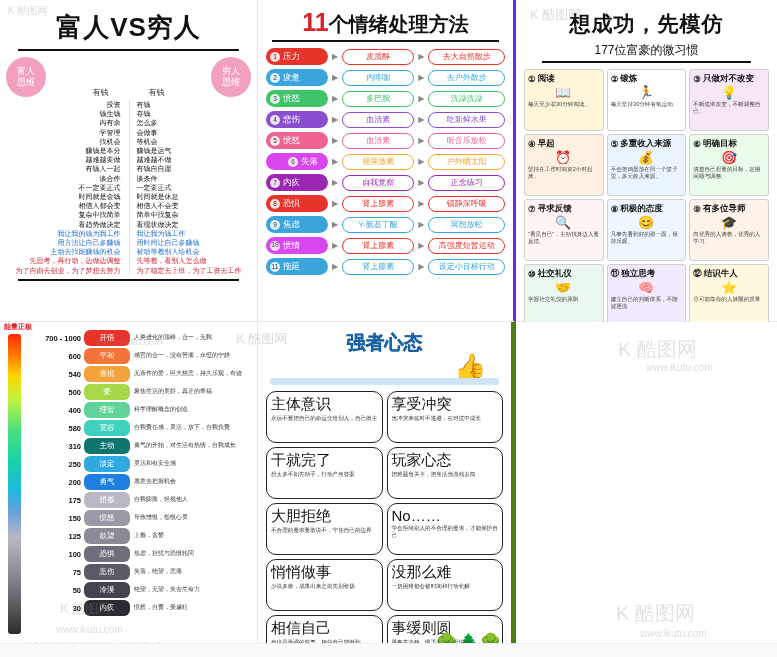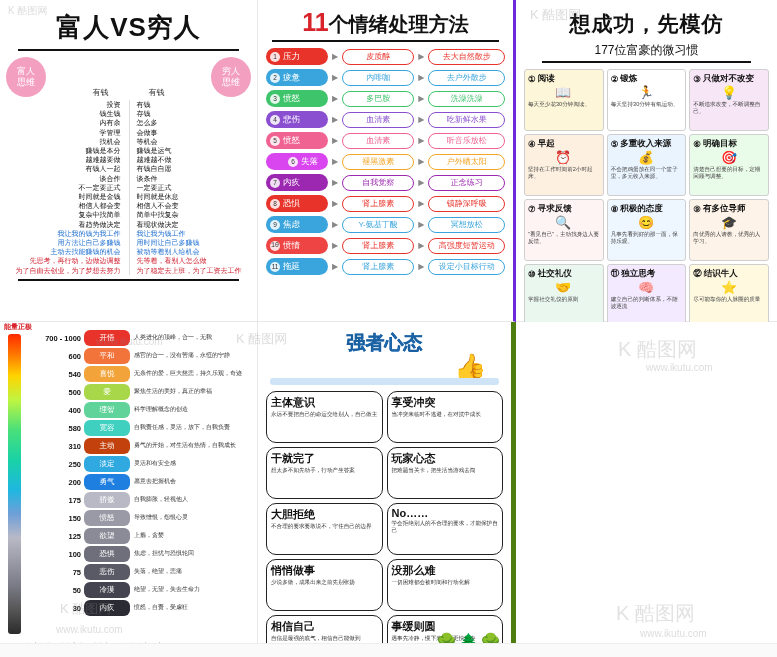--- a/index.html
+++ b/index.html
@@ -75,21 +75,21 @@
   #p4 .foot { position:absolute; left:26px; bottom:6px; font-size:6.5px; color:#333; }
 
   
   #p5 { left:258px; top:322px; width:258px; height:335px; border-right:5px solid #4d7c0f; }
   #p5 .h1 { font-size:19px; font-weight:bold; color:#2a7fd4; text-align:center;
       margin:8px 0 2px; -webkit-text-stroke:0.4px #1a5f9e; }
   #p5 .hand { position:absolute; right:24px; top:30px; font-size:26px; color:#f4c542; }
   #p5 .rule { height:7px; margin:22px 12px 6px; background:#cfe4f7; border-radius:3px; position:relative; }
   #p5 .grid { display:grid; grid-template-columns:1fr 1fr; gap:4px; padding:0 8px; }
   #p5 .card { border:1.6px solid #222; border-radius:10px; padding:3px 4px; min-height:52px; background:#fff;}
-  #p5 .card .ct { font-size:11px; font-weight:bold; margin-bottom:1px; }
+  #p5 .card .ct { font-size:15px; font-weight:normal; margin-bottom:1px; }
   #p5 .card .cd { font-size:5.6px; line-height:7px; color:#333; }
   #p5 .trees { position:absolute; right:8px; bottom:4px; font-size:17px; color:#2f8f4e; letter-spacing:1px;}
 
   
   #p6 { left:516px; top:322px; width:261px; height:335px; }
   .wm { position:absolute; color:rgba(140,140,140,.30); font-size:13px; pointer-events:none;
         user-select:none; font-family:"Liberation Sans", sans-serif; }
   .wm.small { font-size:10px; }
   .wm.big { font-size:20px; color:rgba(150,150,150,.28); }
   .bottombar { position:absolute; left:0; bottom:0; width:777px; height:14px; background:#fafafa; border-top:1px solid #eee;}
@@ -280,21 +280,21 @@
         <div class="e1" style="background: rgb(58, 165, 220);">
           <span class="dot">9</span>
           <span>焦虑</span>
         </div>
         <span class="arrow">▶</span>
         <div class="e2" style="border-color: rgb(58, 165, 220); color: rgb(58, 165, 220);">Y-氨基丁酸</div>
         <span class="arrow">▶</span>
         <div class="e3" style="border-color: rgb(58, 165, 220); color: rgb(58, 165, 220);">冥想放松</div>
       </div>
       <div class="erow">
-        <div class="e1" style="background: #ef4444; font-family: Liberation Mono, monospace;">
+        <div class="e1" style="background: #d946ef; font-family: Liberation Mono, monospace;">
           <span class="dot">10</span>
           <span>愤情</span>
         </div>
         <span class="arrow">▶</span>
         <div class="e2" style="border-color: rgb(232, 51, 42); color: rgb(232, 51, 42);">肾上腺素</div>
         <span class="arrow">▶</span>
         <div class="e3" style="border-color: rgb(232, 51, 42); color: rgb(232, 51, 42);">高强度短暂运动</div>
       </div>
       <div class="erow">
         <div class="e1" style="background: rgb(58, 165, 220);">
@@ -442,21 +442,21 @@
         <div class="nm" style="background: rgb(95, 211, 154);">理智</div>
         <div class="ds">科学理解概念的创造</div>
       </div>
       <div class="r">
         <div class="val">580</div>
         <div class="nm" style="background: rgb(63, 208, 192);">宽容</div>
         <div class="ds">自我责任感，灵活，放下，自我负责</div>
       </div>
       <div class="r">
         <div class="val">310</div>
-        <div class="nm" style="background: #c2410c;">主动</div>
+        <div class="nm" style="background: #0f766e;">主动</div>
         <div class="ds">勇气的开始，对生活有热情，自我成长</div>
       </div>
       <div class="r">
         <div class="val">250</div>
         <div class="nm" style="background: rgb(47, 169, 224);">淡定</div>
         <div class="ds">灵活和有安全感</div>
       </div>
       <div class="r">
         <div class="val">200</div>
         <div class="nm" style="background: rgb(31, 127, 224);">勇气</div>

